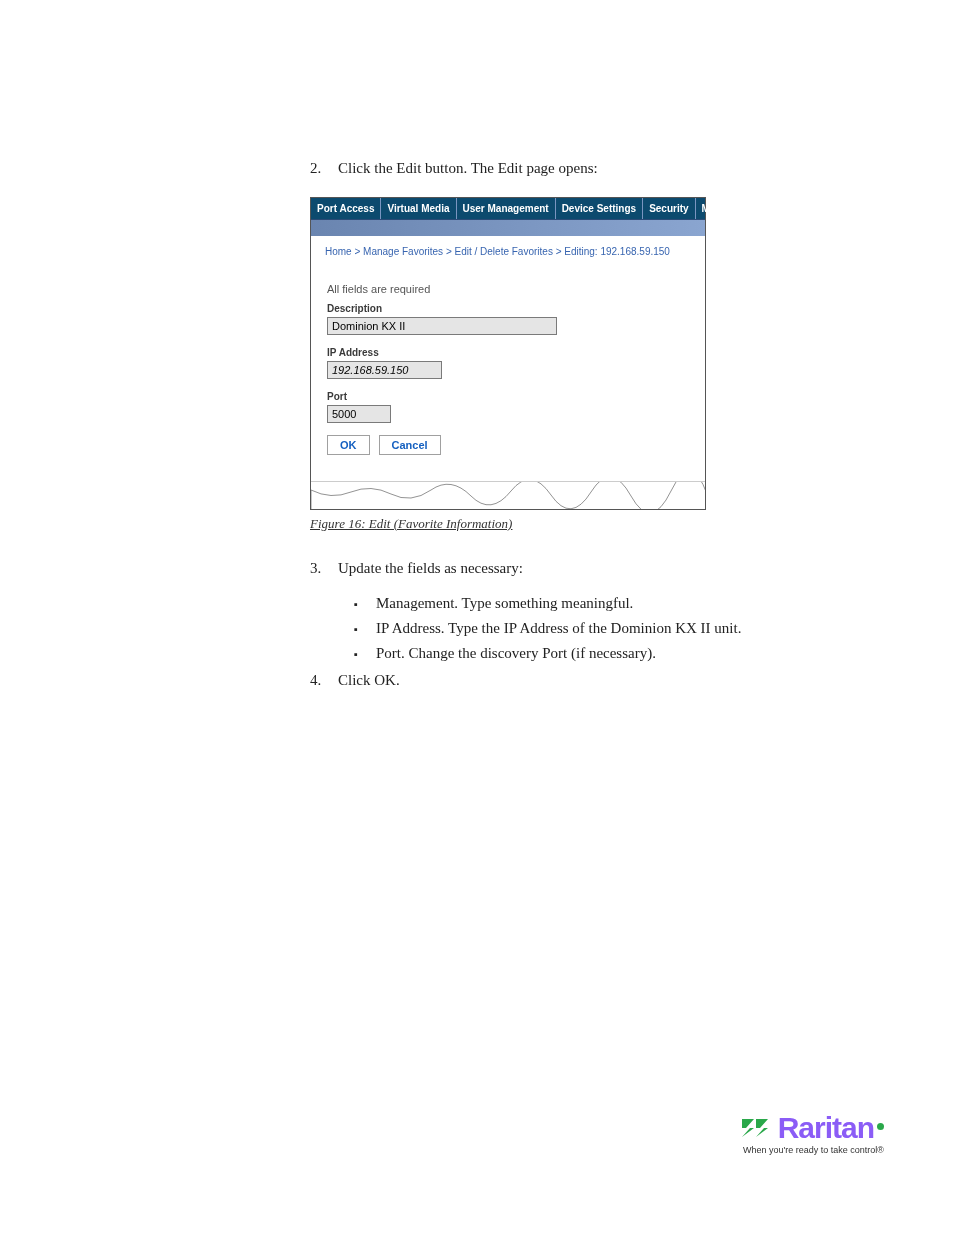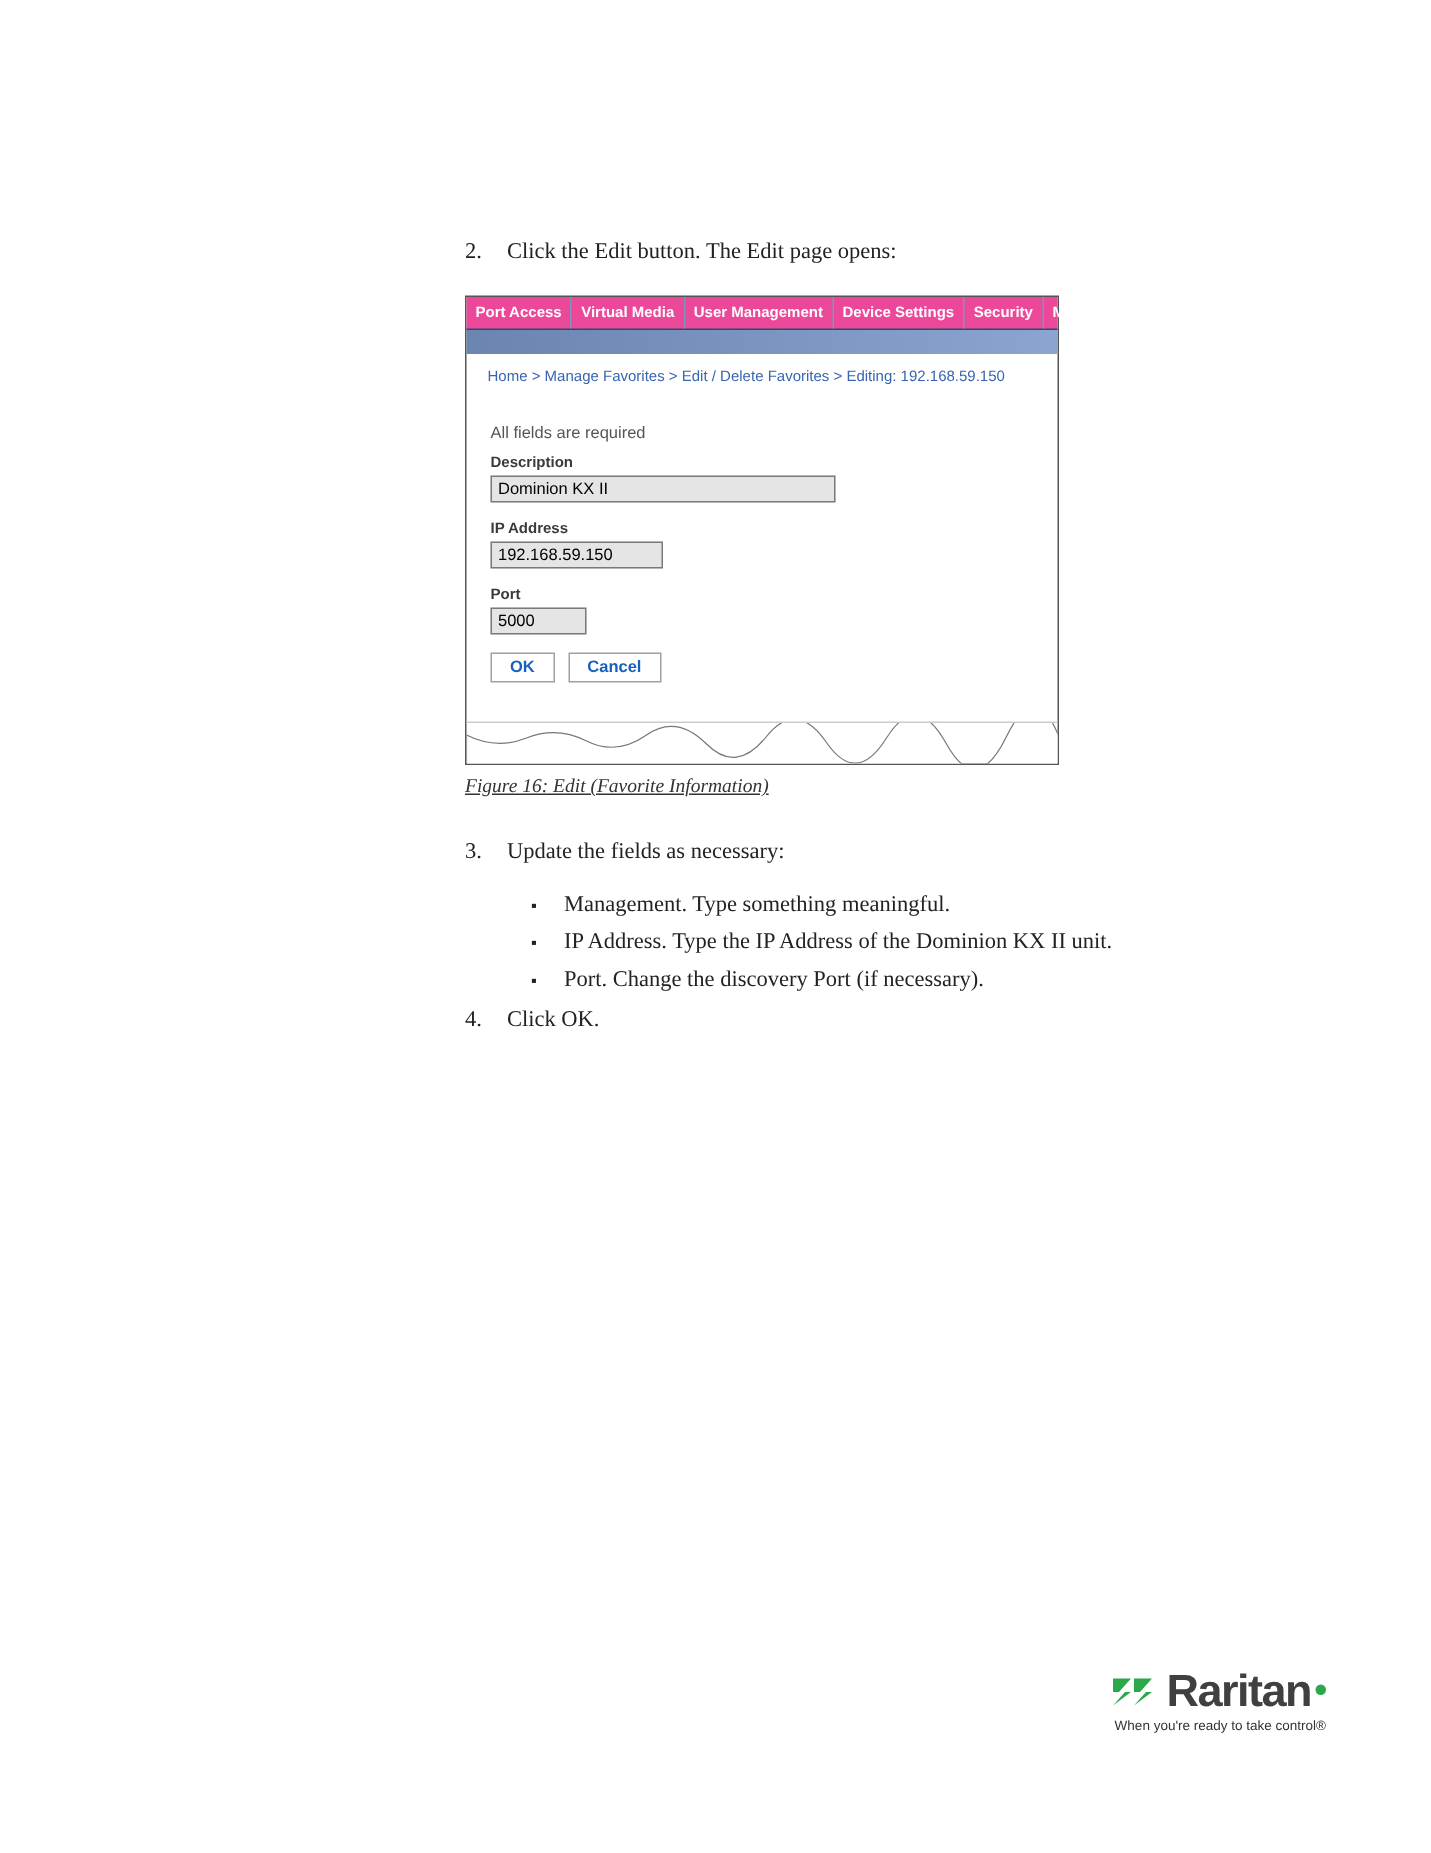--- a/index.html
+++ b/index.html
@@ -25,21 +25,21 @@
   }
   .step-text { flex: 1; }
   .screenshot {
     width: 396px;
     border: 1px solid #555;
     margin: 20px 0 6px 0;
     background: #fff;
   }
   .tabbar {
     display: flex;
-    background: #ec4899;
+    background: #0c4a6e;
     color: #fff;
     font-family: Arial, sans-serif;
     font-size: 10px;
     font-weight: bold;
     border-bottom: 1px solid #2a4a75;
   }
   .tab {
     padding: 5px 6px;
     border-right: 1px solid #7a95c0;
     white-space: nowrap;
@@ -83,21 +83,21 @@
   .field-input {
     font-family: Arial, sans-serif;
     font-size: 11px;
     border: 1px solid #7a7a7a;
     padding: 2px 4px;
     background: #e5e5e5;
     margin-bottom: 12px;
     display: block;
   }
   .inp-desc { width: 230px; }
-  .inp-ip { width: 115px; }
+  .inp-ip { width: 115px; font-style: italic; }
   .inp-port { width: 64px; }
   .btn-row { margin-top: 10px; }
   .panel-btn {
     font-family: Arial, sans-serif;
     font-size: 11px;
     font-weight: bold;
     color: #1560c0;
     background: #fff;
     border: 1px solid #a0a0a0;
     padding: 3px 12px;
@@ -143,21 +143,21 @@
   }
   .logo-row {
     display: flex;
     align-items: center;
     justify-content: flex-end;
   }
   .brand-text {
     font-family: Arial, sans-serif;
     font-weight: 900;
     font-size: 30px;
-    color: #404040;
+    color: #8b5cf6;
     letter-spacing: -1px;
   }
   .brand-dot {
     width: 7px; height: 7px;
     background: #2aa84a;
     border-radius: 50%;
     display: inline-block;
     margin-left: 3px;
     margin-bottom: 3px;
   }

